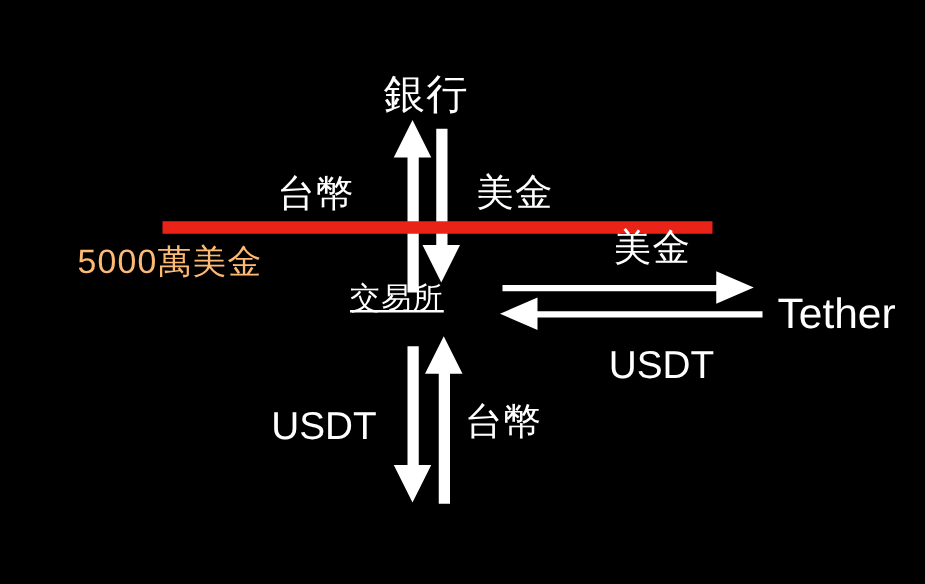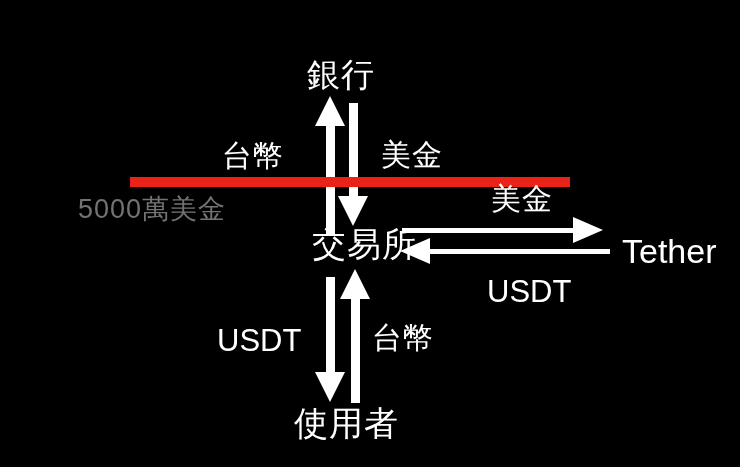--- a/index.html
+++ b/index.html
@@ -76,23 +76,22 @@
     height: 10px;
     z-index: 3;
   }
 </style>
 </head>
 <body>
 
 <div class="stage" style="background: rgb(0, 0, 0);">
 
   <div class="node" style="left:307px; top:58px; font-size:33px;">銀行</div>
-  <div class="node" style="left:312px; top:227px; font-size:34px;">交易所</div>
+  <div class="node" style="left:280px; top:227px; font-size:24px;text-decoration:underline;">交易所</div>
   <div class="node" style="left:622px; top:234px; font-size:34px; letter-spacing:0;">Tether</div>
-  <div class="node" style="left:294px; top:406px; font-size:34px;">使用者</div>
 
   <div>
     <div class="arrow-part head head-up" style="left:315px; top:96px;"></div>
     <div class="arrow-part shaft-v" style="left:326px; top:124px; height:110px;"></div>
   </div>
 
   <div>
     <div class="arrow-part shaft-v" style="left:349px; top:103px; height:95px;"></div>
     <div class="arrow-part head head-down" style="left:338px; top:196px;"></div>
   </div>
@@ -112,21 +111,21 @@
     <div class="arrow-part head head-right" style="left:573px; top:217px;"></div>
   </div>
 
   <div>
     <div class="arrow-part head head-left" style="left:400px; top:238px;"></div>
     <div class="arrow-part shaft-h" style="left:428px; top:249px; width:182px;"></div>
   </div>
 
   <div class="red-line" style="background: rgb(234, 35, 24);"></div>
 
-  <div class="annotation" style="left: 78px; top: 196px; font-size: 27px; color: #737373;">5000萬美金</div>
+  <div class="annotation" style="left: 62px; top: 196px; font-size: 27px; color: #fdba74;">5000萬美金</div>
 
   <div class="flow-label" style="left:222px; top:141px; font-size:30px;">台幣</div>
   <div class="flow-label" style="left:381px; top:140px; font-size:30px;">美金</div>
   <div class="flow-label" style="left:491px; top:184px; font-size:30px;">美金</div>
   <div class="flow-label" style="left:487px; top:276px; font-size:31px; letter-spacing:0;">USDT</div>
   <div class="flow-label" style="left:217px; top:325px; font-size:31px; letter-spacing:0;">USDT</div>
   <div class="flow-label" style="left:372px; top:323px; font-size:30px;">台幣</div>
 
 </div>
 

